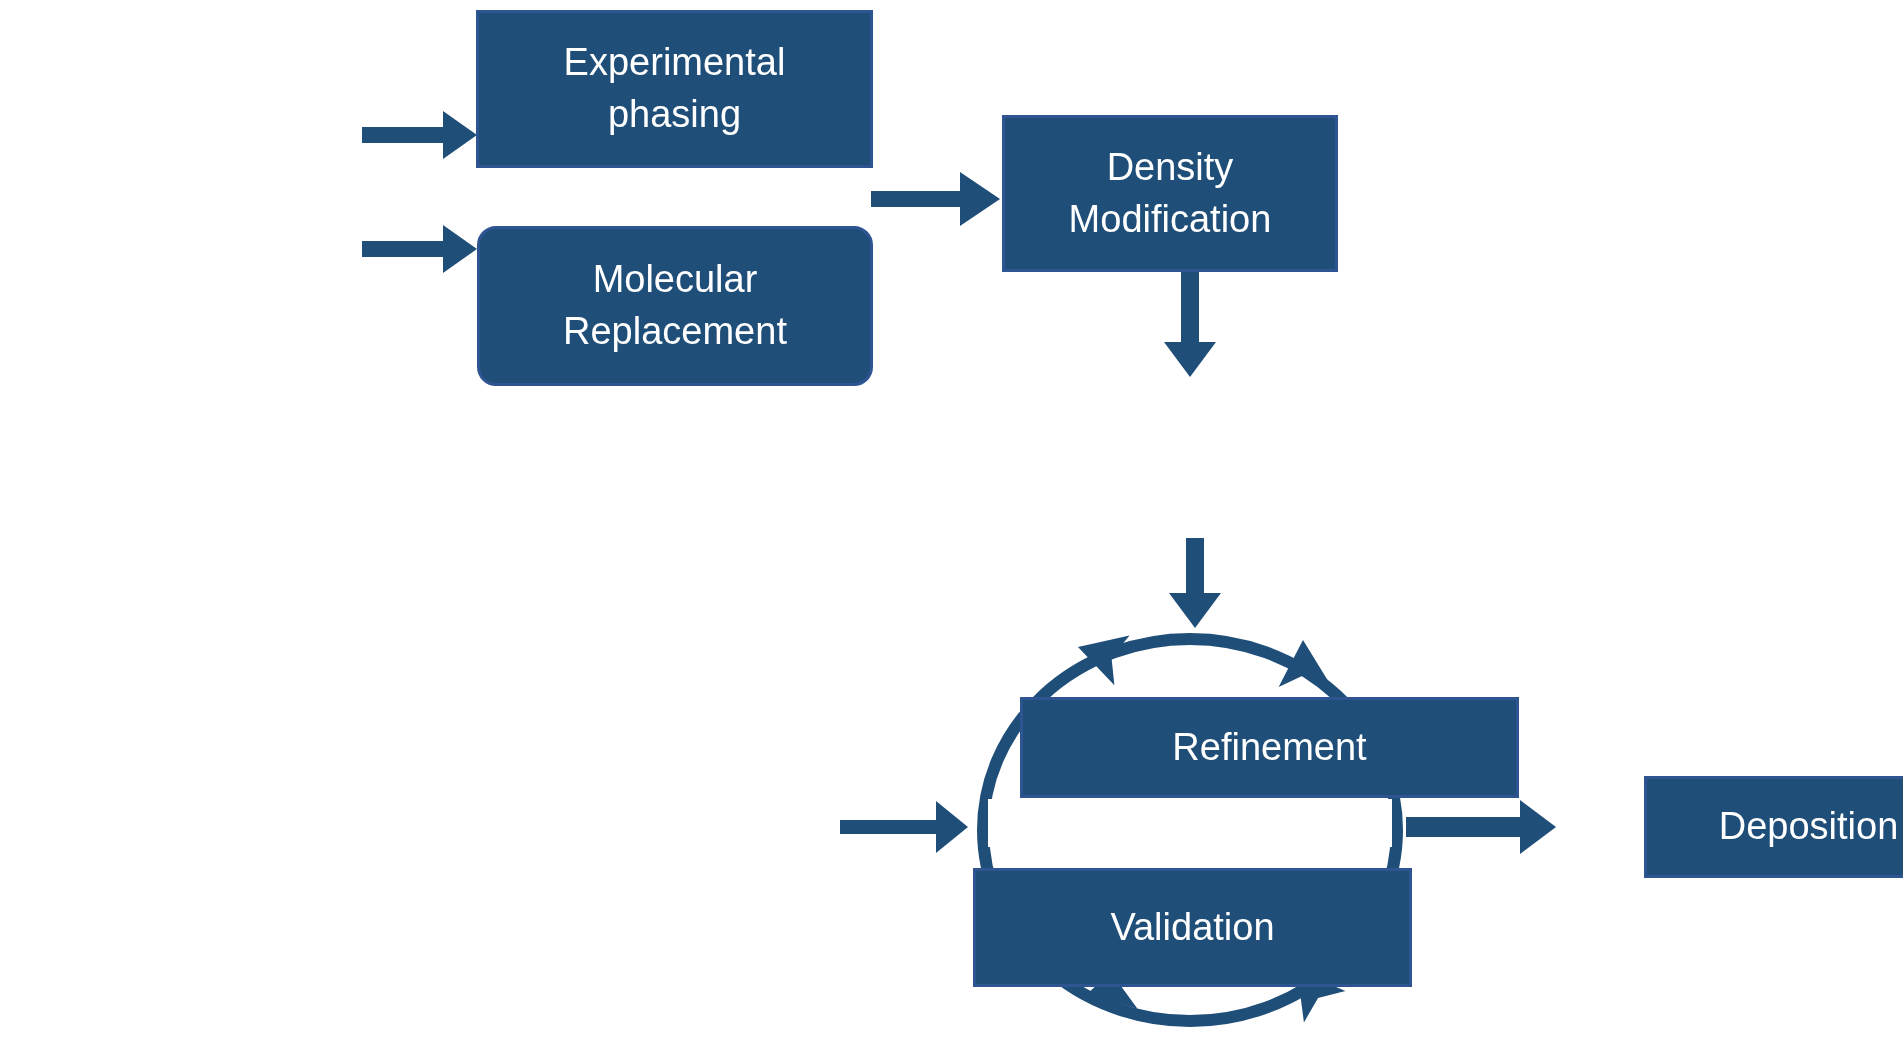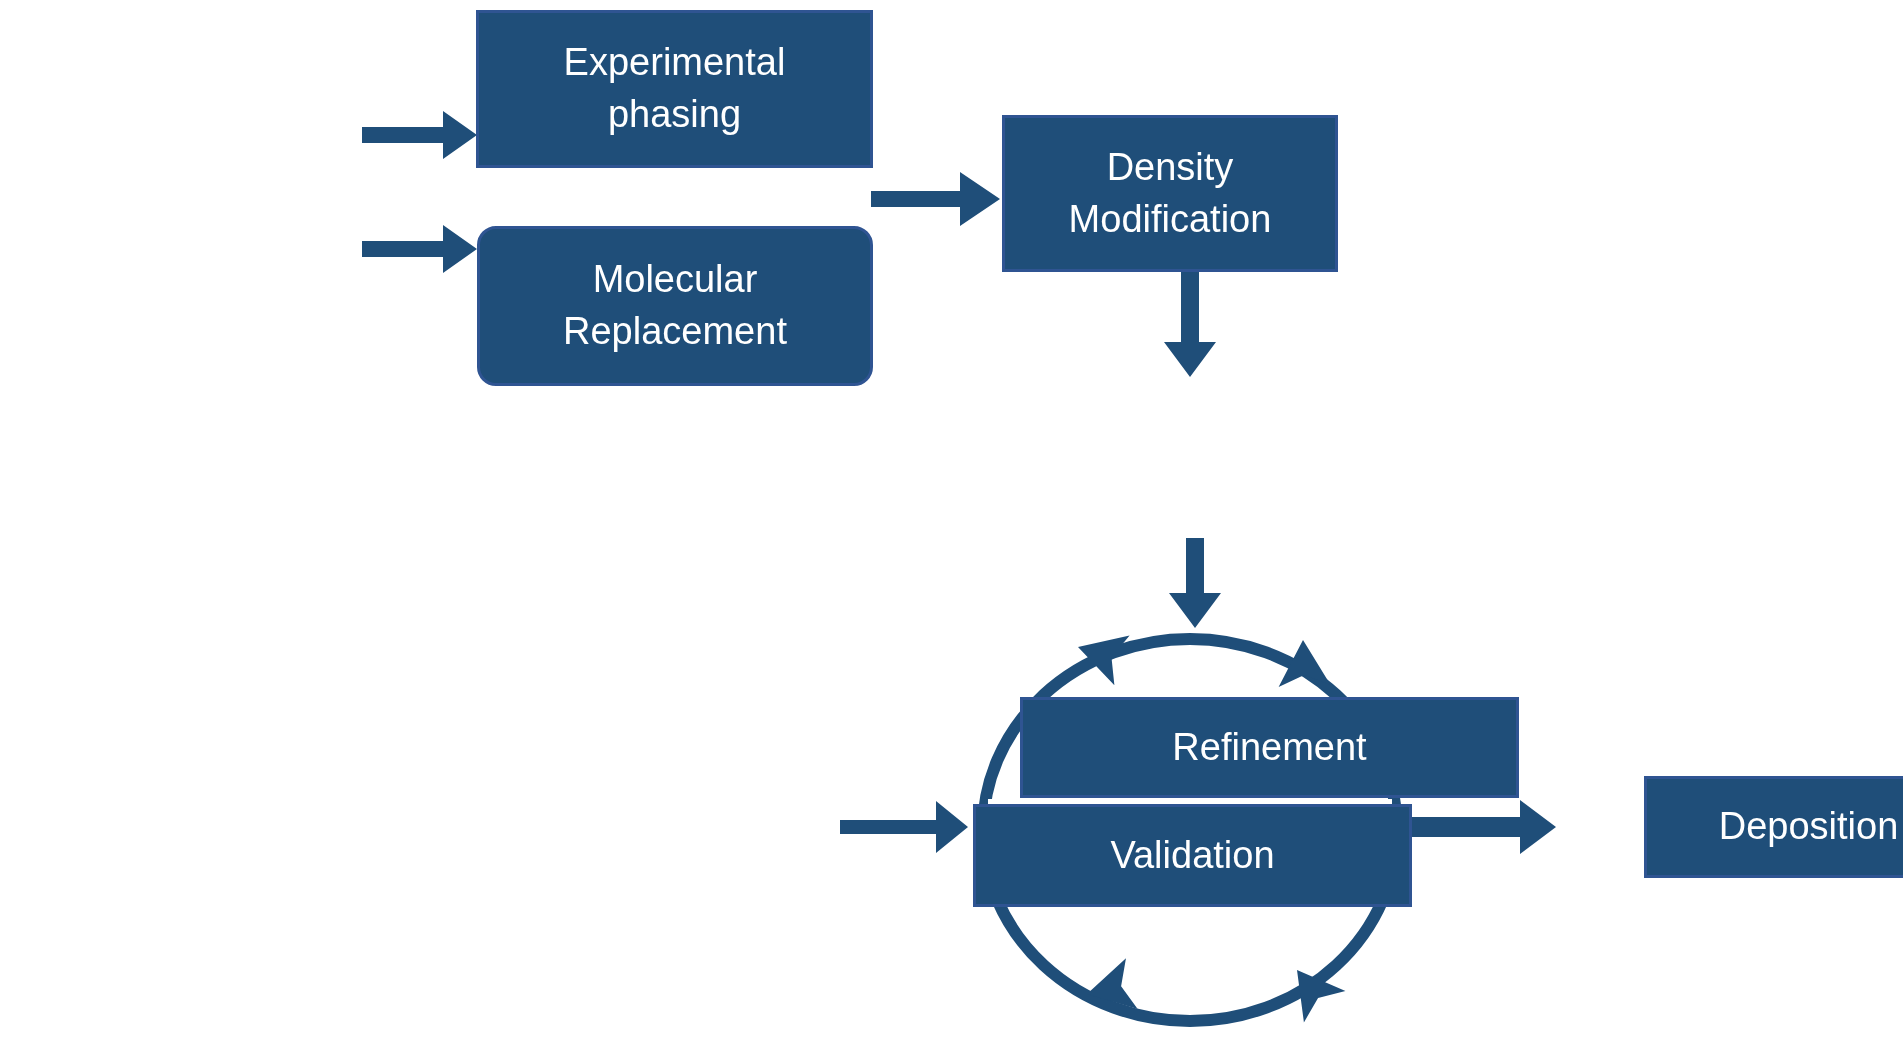--- a/index.html
+++ b/index.html
@@ -26,21 +26,21 @@
   .arrow{fill:var(--arrow,#1F4E79);stroke:none;}
   .ring{fill:none;stroke:var(--arrow,#1F4E79);stroke-width:12;}
   .band{fill:var(--background,#fff);stroke:none;}
   
   #n-dqa{left:13px;top:112px;width:349px;height:158px;}
   #n-exp{left:476px;top:10px;width:397px;height:158px;}
   #n-mol{left:477px;top:226px;width:396px;height:160px;border-radius:19px;}
   #n-den{left:1002px;top:115px;width:336px;height:157px;}
   #n-mod{left:1000px;top:382px;width:387px;height:156px;}
   #n-ref{left:1007px;top:697px;width:499px;height:101px;margin-left:13px;}
-  #n-val{left:973px;top:804px;width:439px;height:103px;}
+  #n-val{left:973px;top:868px;width:439px;height:119px;}
   #n-lig{left:473px;top:776px;width:367px;height:101px;}
   #n-dep{left:1644px;top:776px;width:329px;height:102px;}
 </style>
 </head>
 <body>
 
 <div id="canvas">
 
   <svg id="connectors" width="1903" height="1043" viewBox="0 0 1903 1043">
 

